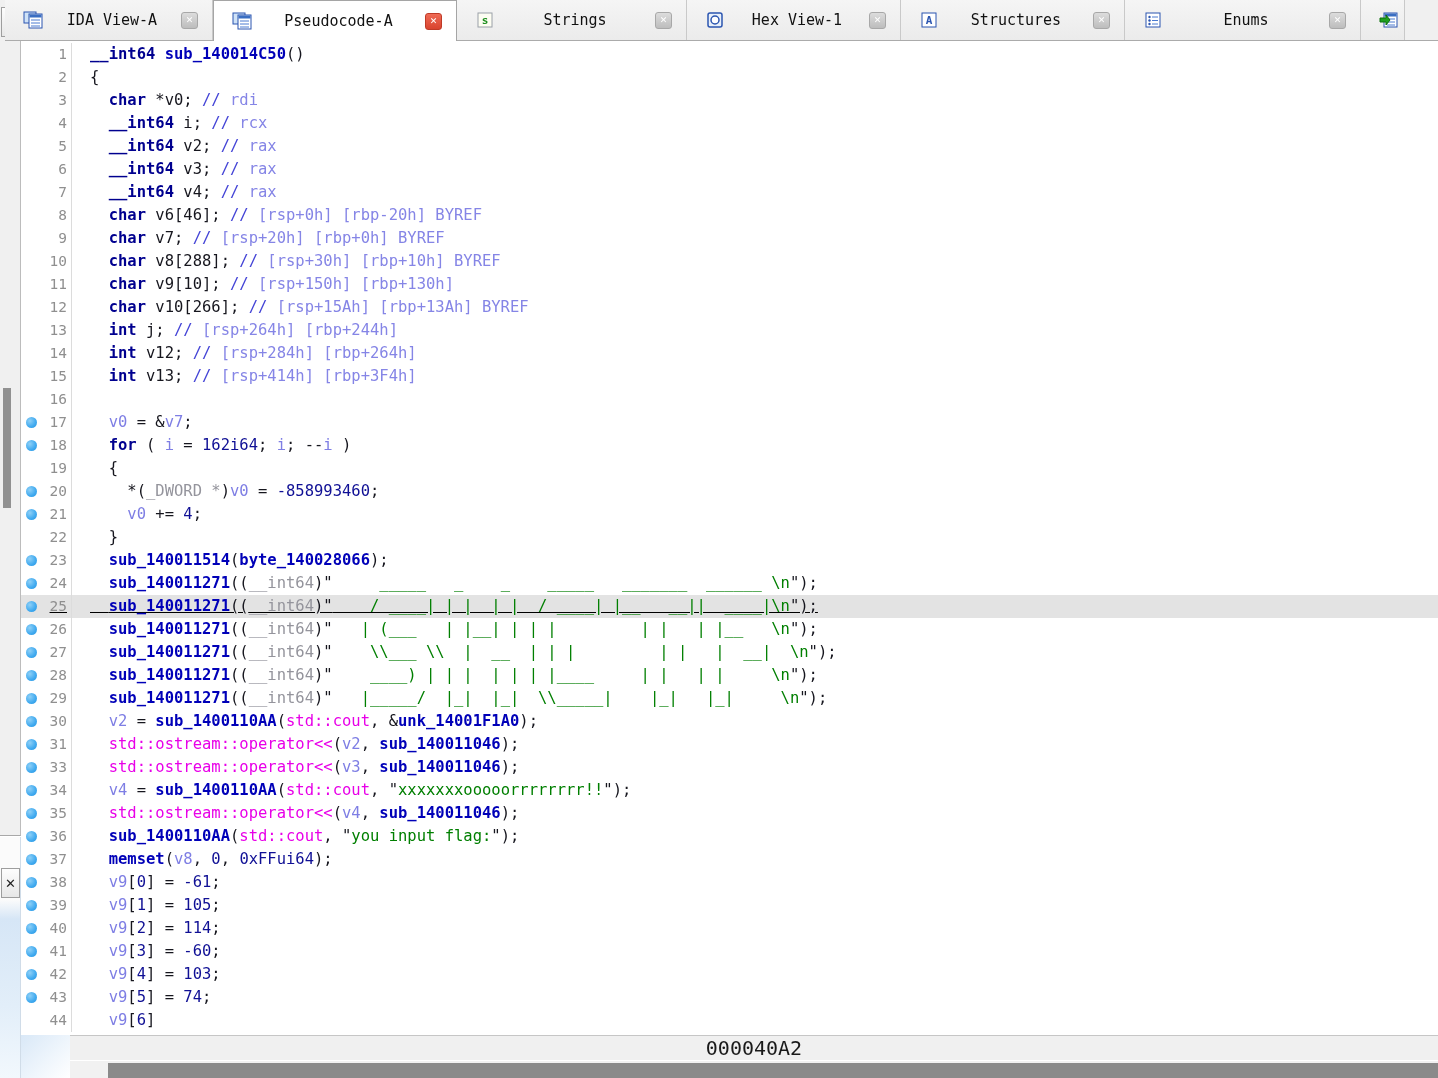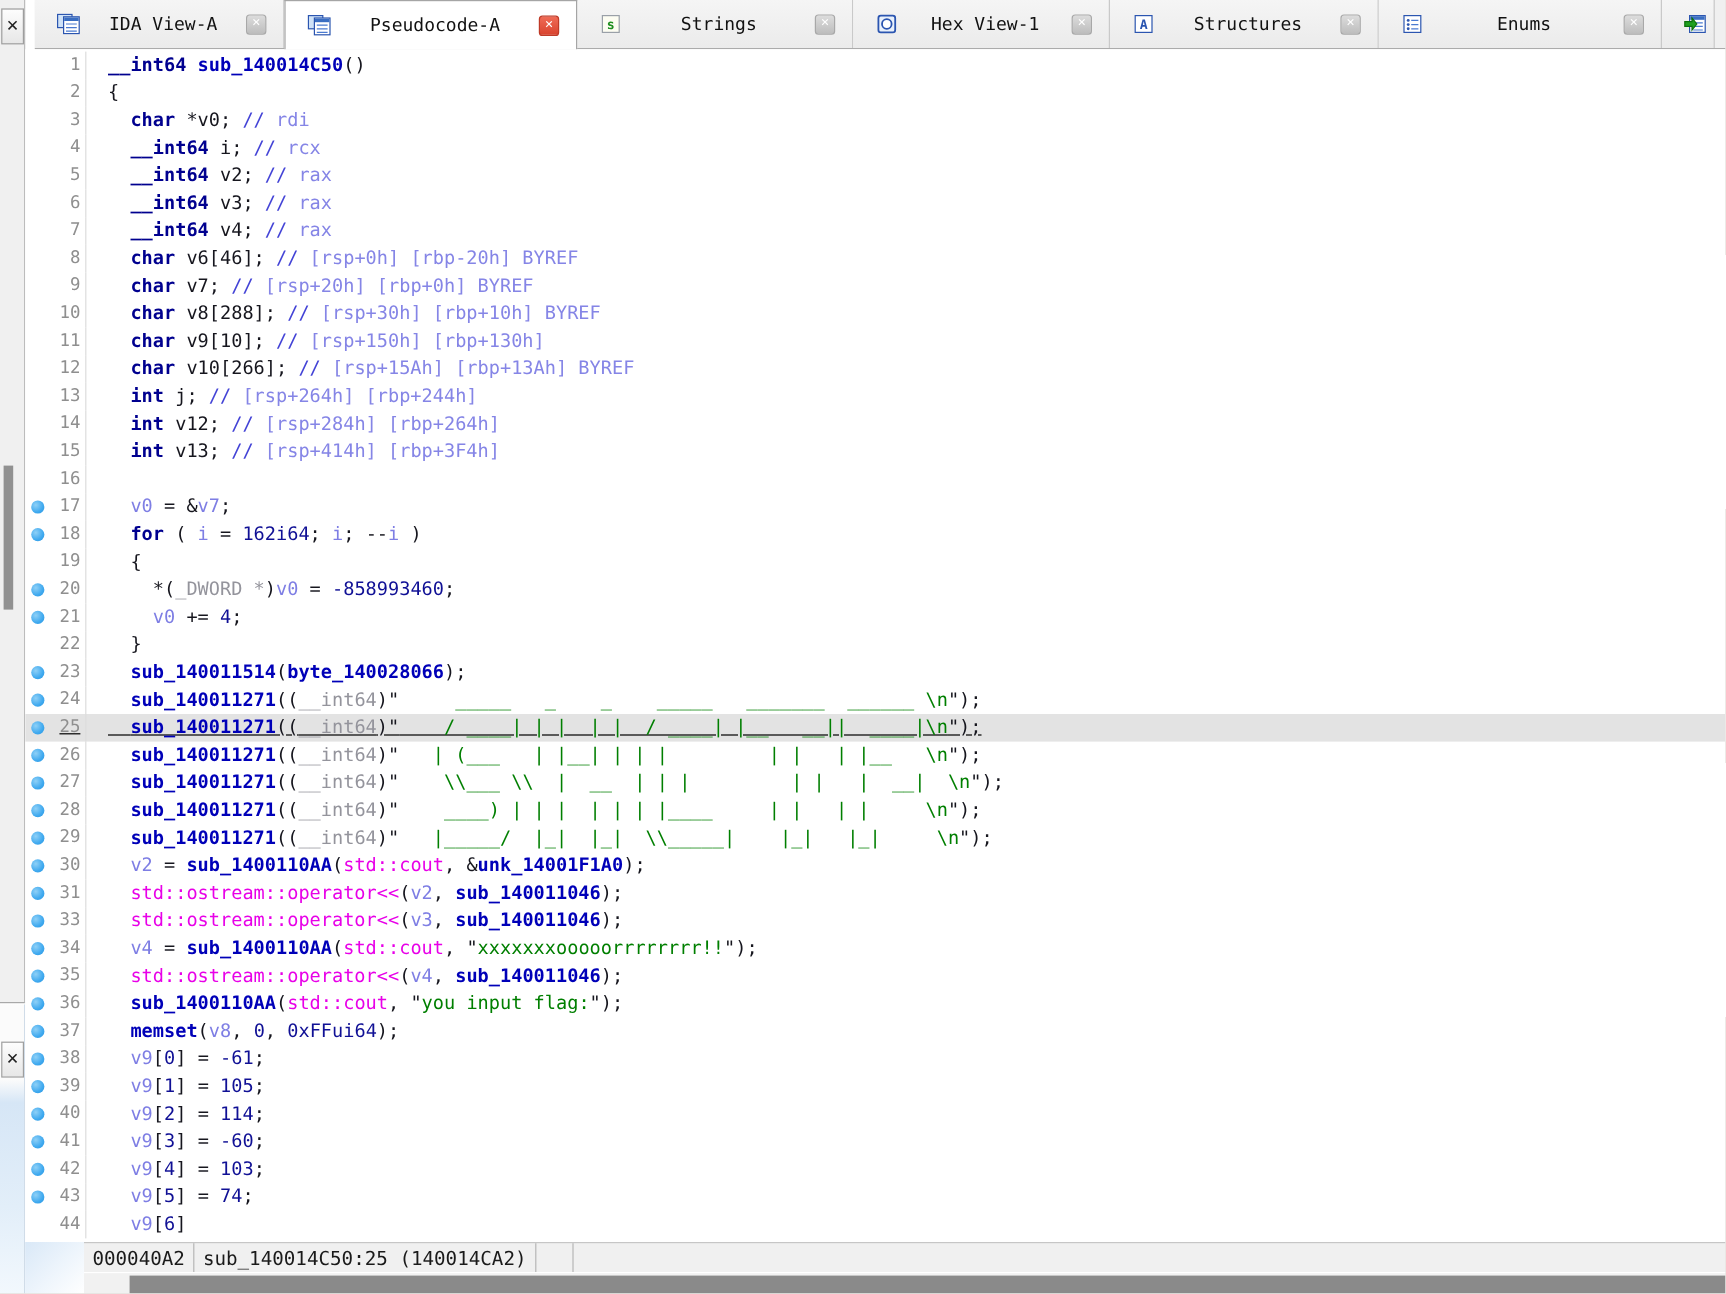--- a/index.html
+++ b/index.html
@@ -12,21 +12,21 @@
             border:1px solid #9e9e9e;background:linear-gradient(#fdfdfd,#e7e7e7);
             color:#222;font:bold 13px "DejaVu Sans",sans-serif;display:flex;
             align-items:center;justify-content:center;cursor:pointer;}
   .rail-thumb{position:absolute;left:3px;top:388px;width:8px;height:120px;background:#919191;}
   .rail-bottom{position:absolute;left:0;top:837px;width:21px;height:241px;
                background:linear-gradient(180deg,#fbfbfb 0%,#fbfbfb 26%,#d6e6f6 34%,#e2eef9 70%,#f2f8fd 100%);
                border-right:1px solid #d0dce8;box-sizing:border-box;}
   .corner{position:absolute;left:21px;top:1035px;width:49px;height:43px;
           background:linear-gradient(135deg,#d9e8f7 0%,#eef5fc 55%,#ffffff 100%);}
   
-  .tabbar{position:absolute;left:29px;top:0;right:0;height:40px;background:#f0f0f0;
+  .tabbar{position:absolute;left:5px;top:0;right:0;height:40px;background:#f0f0f0;
           display:flex;align-items:stretch;border-bottom:1px solid #ababab;box-sizing:content-box;}
   .tab{display:flex;align-items:center;padding:0 10px;box-sizing:border-box;
        border-right:1px solid #c9c9c9;background:linear-gradient(#f5f5f5,#ebebeb);
        cursor:pointer;position:relative;}
   .tab.active{background:#ffffff;border:1px solid #a5a5a5;border-bottom:none;height:41px;z-index:2;}
   .tab .ticon{width:20px;height:18px;margin-left:8px;flex:none;}
   .tab .tlabel{flex:1;text-align:center;font-size:15px;color:#111;white-space:nowrap;
                font-family:"DejaVu Sans Mono",monospace;}
   .tclose{width:15px;height:15px;flex:none;margin-right:4px;border-radius:3px;
           border:1px solid #a8a8a8;background:linear-gradient(#dcdcdc,#bdbdbd);
@@ -48,22 +48,22 @@
   .t-n{color:var(--number);}
   .t-p{color:var(--plain);}
   .t-v{color:var(--variable);}
   .t-g{color:var(--cast);text-align:center;}
   .t-m{color:var(--std_name);}
   .t-s{color:var(--string);}
   .t-c{color:var(--comment);}
   .t-c2{color:var(--comment_marker);}
   
   .statusbar{position:absolute;left:70px;right:0;top:1035px;height:25px;background:var(--statusbar_bg);
-             border-top:1px solid #c6c6c6;display:flex;align-items:center;font-size:16px;color:#1a1a1a;
-             box-sizing:border-box;}
+             border-top:1px solid #c6c6c6;display:flex;align-items:center;font-size:20px;color:#1a1a1a;
+             box-sizing:border-box;flex-direction:column;}
   .scell{padding:0 7px;white-space:nowrap;}
   .sdiv{width:1px;align-self:stretch;background:#b6b6b6;}
   .sgap{width:30px;}
   .hscroll{position:absolute;left:70px;right:0;top:1060px;height:18px;background:#f1f1f1;
            border-top:1px solid #ffffff;box-sizing:border-box;}
   .hthumb{position:absolute;left:38px;right:0;top:2px;bottom:0;background:var(--scrollbar_thumb);cursor:pointer;}
 </style>
 </head>
 <body>
 

